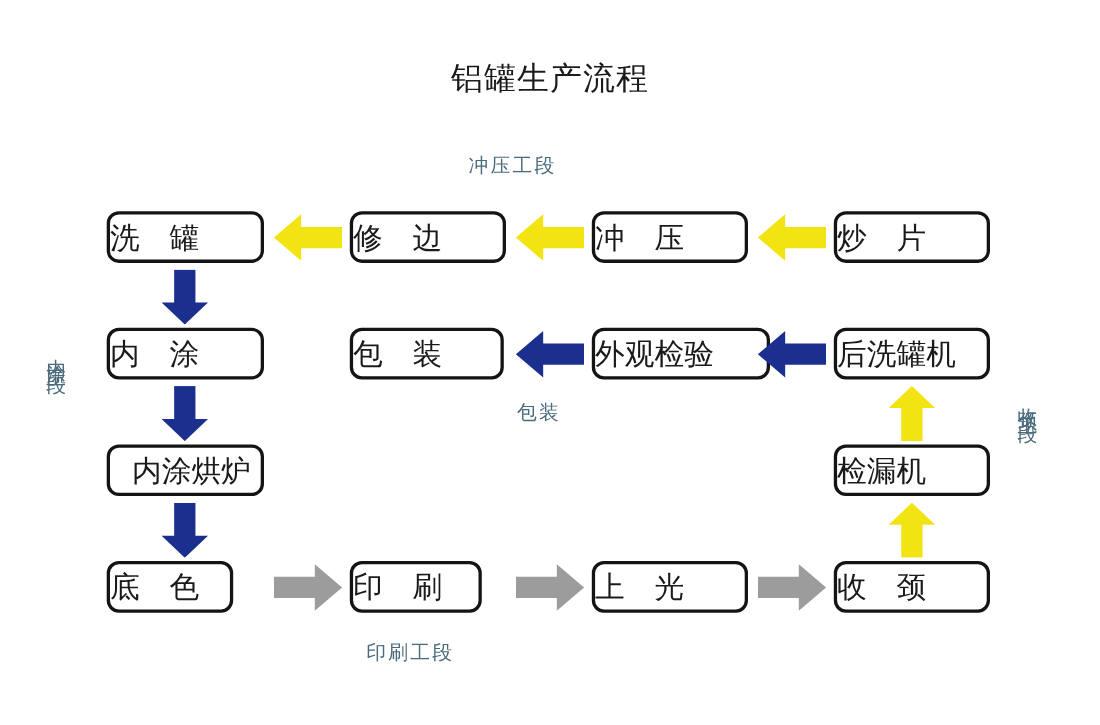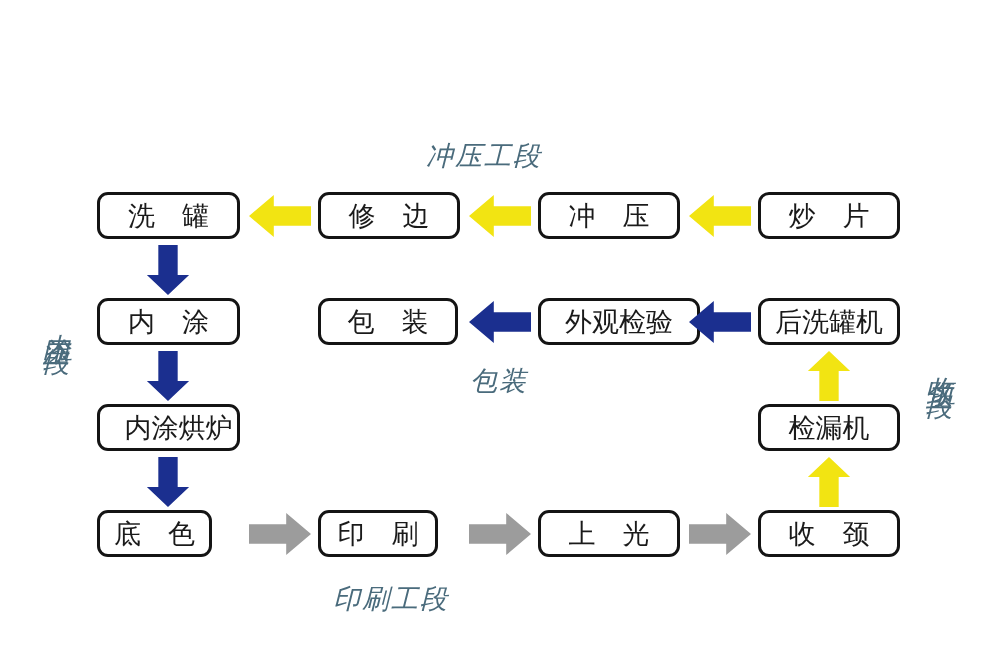--- a/index.html
+++ b/index.html
@@ -5,47 +5,48 @@
   html,body{margin:0;padding:0;background:#fff;}
   .canvas{
     position:relative;width:1000px;height:659px;background:#fff;overflow:hidden;
     font-family:"DejaVu Sans","Liberation Sans",sans-serif;
   }
   .title{
     position:absolute;left:0;top:52px;width:1000px;text-align:center;
     font-size:29px;color:#1a1a1a;letter-spacing:1px;
   }
   .sec-label{
-    position:absolute;font-size:27px;color:var(--label-color,#4a6b7c);letter-spacing:2px;white-space:nowrap;font-style:italic;
+    position:absolute;font-size:18px;color:var(--label-color,#4a6b7c);letter-spacing:2px;white-space:nowrap;
   }
   .sec-label.vertical{
     writing-mode:vertical-rl;text-orientation:upright;letter-spacing:5px;
   }
   .box{
     position:absolute;height:47px;background:#fff;
     border:3px solid var(--box-border,#141414);border-radius:11px;
-    display:flex;align-items:center;justify-content:center;
+    display:flex;align-items:center;
     font-size:27px;color:#1a1a1a;box-sizing:border-box;white-space:nowrap;
   }
   .arrow{position:absolute;}
   .arrow.h{width:62px;height:44px;}
   .arrow.v{width:44px;height:50px;}
   .arrow.left {clip-path:polygon(0% 50%,40% 2%,40% 28%,100% 28%,100% 72%,40% 72%,40% 98%);}
   .arrow.right{clip-path:polygon(100% 50%,60% 2%,60% 28%,0% 28%,0% 72%,60% 72%,60% 98%);}
   .arrow.down {clip-path:polygon(50% 100%,2% 60%,28% 60%,28% 0%,72% 0%,72% 60%,98% 60%);}
   .arrow.up   {clip-path:polygon(50% 0%,2% 40%,28% 40%,28% 100%,72% 100%,72% 40%,98% 40%);}
   .arrow.yellow{background:var(--arrow-yellow,#f2e412);}
   .arrow.blue  {background:var(--arrow-blue,#1b2f8f);}
   .arrow.gray  {background:var(--arrow-gray,#9c9c9c);}
 </style>
 </head>
 <body>
 
 <div class="canvas">
 
+  <div class="title">铝罐生产流程</div>
 
   <div class="sec-label" style="left:426px;top:138px;">冲压工段</div>
   <div class="sec-label" style="left:470px;top:363px;">包装</div>
   <div class="sec-label" style="left:333px;top:581px;">印刷工段</div>
   <div class="sec-label vertical" style="left:38px;top:312px;">内涂工段</div>
   <div class="sec-label vertical" style="left:921px;top:356px;">收颈工段</div>
 
   <div class="box" style="left:97px;top:192px;width:143px;">
       <span>洗　罐</span>
     </div>

